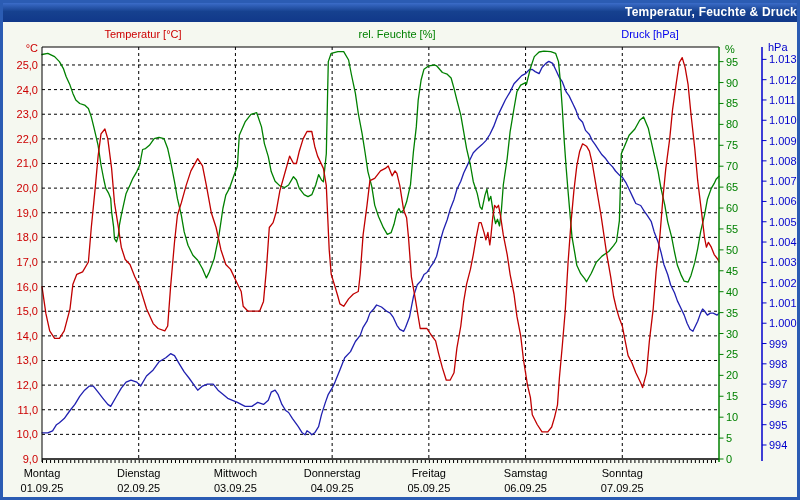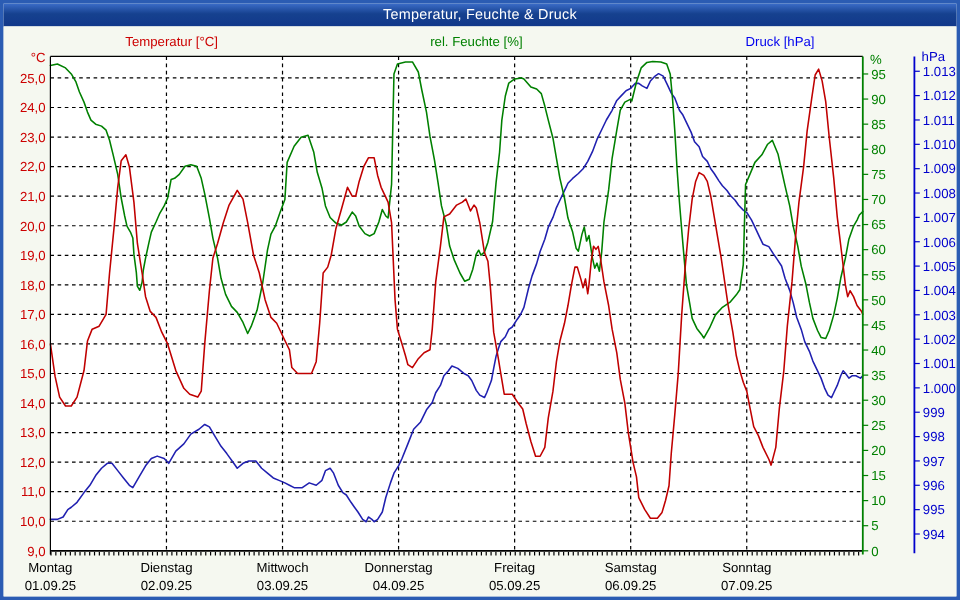--- a/index.html
+++ b/index.html
@@ -1,19 +1,19 @@
 <!DOCTYPE html>
 <html><head>
 <meta charset="utf-8">
 <style>
   html,body{margin:0;padding:0;}
   body{width:800px;height:500px;position:relative;font-family:"Liberation Sans",sans-serif;background:#e8e8e8;}
   .window{position:absolute;inset:0;box-sizing:border-box;border:3px solid #2b5cb3;background:#f5f8f0;}
   .titlebar{height:19px;background:linear-gradient(180deg,#3b6cc8 0%,#16418f 45%,#11388a 100%);
-            color:#ffffff;font-weight:normal;font-size:12px;line-height:19px;text-align:center;
+            color:#ffffff;font-weight:bold;font-size:12px;line-height:19px;text-align:right;
             letter-spacing:0.2px;}
   .panel{position:absolute;left:0;right:0;top:19px;bottom:0;background:#f5f8f0;}
   svg.chart{position:absolute;left:0;top:0;width:800px;height:500px;pointer-events:none;}
 </style>
 </head>
 <body>
 
 <div class="window">
   <div class="titlebar">
     <span>Temperatur, Feuchte &amp; Druck</span>

